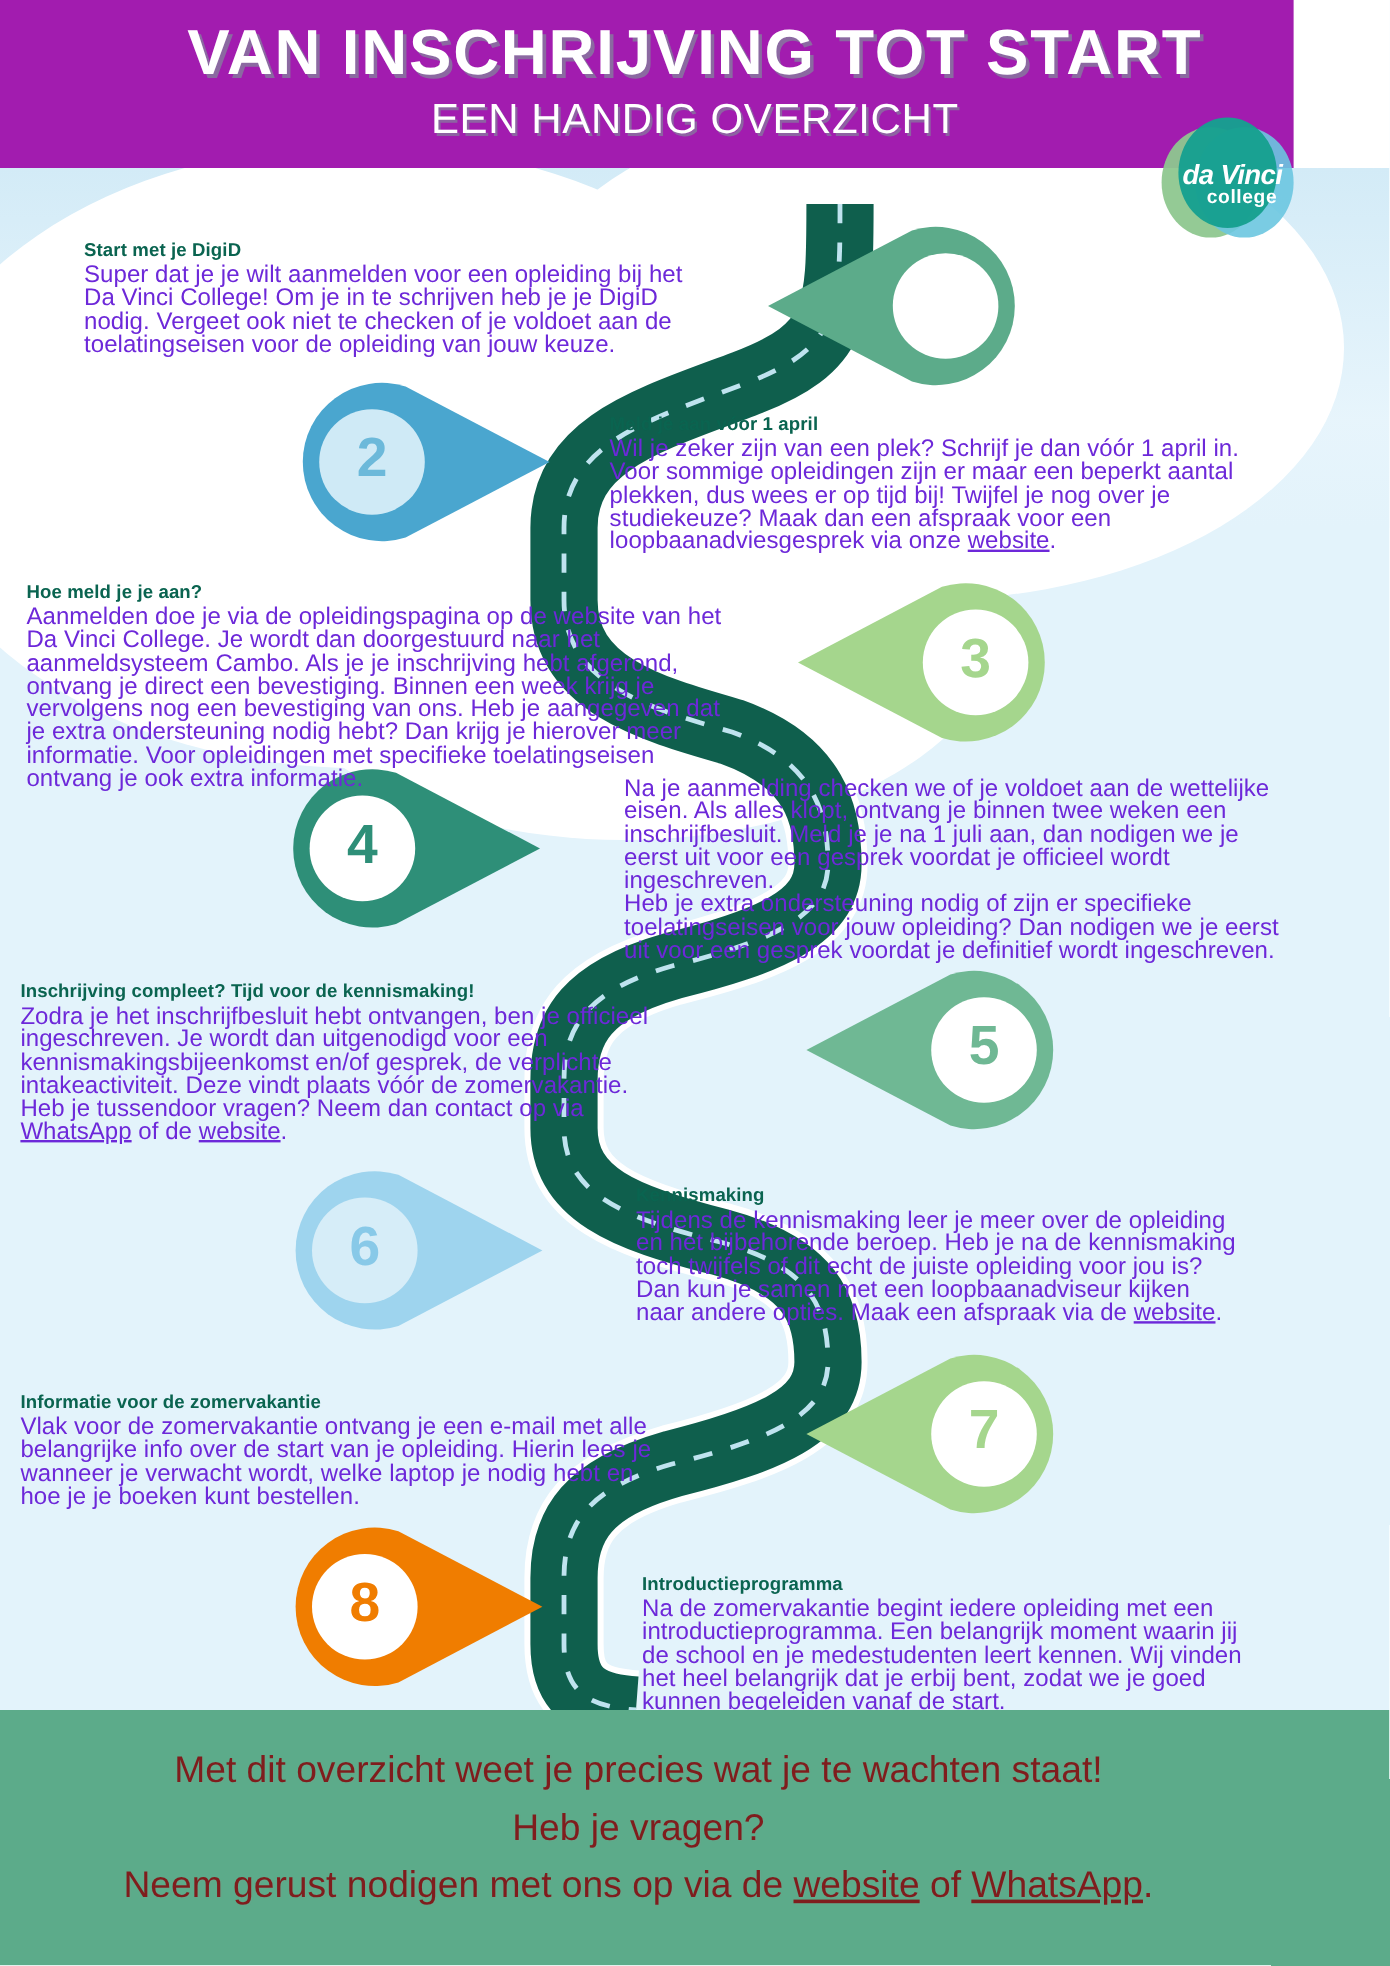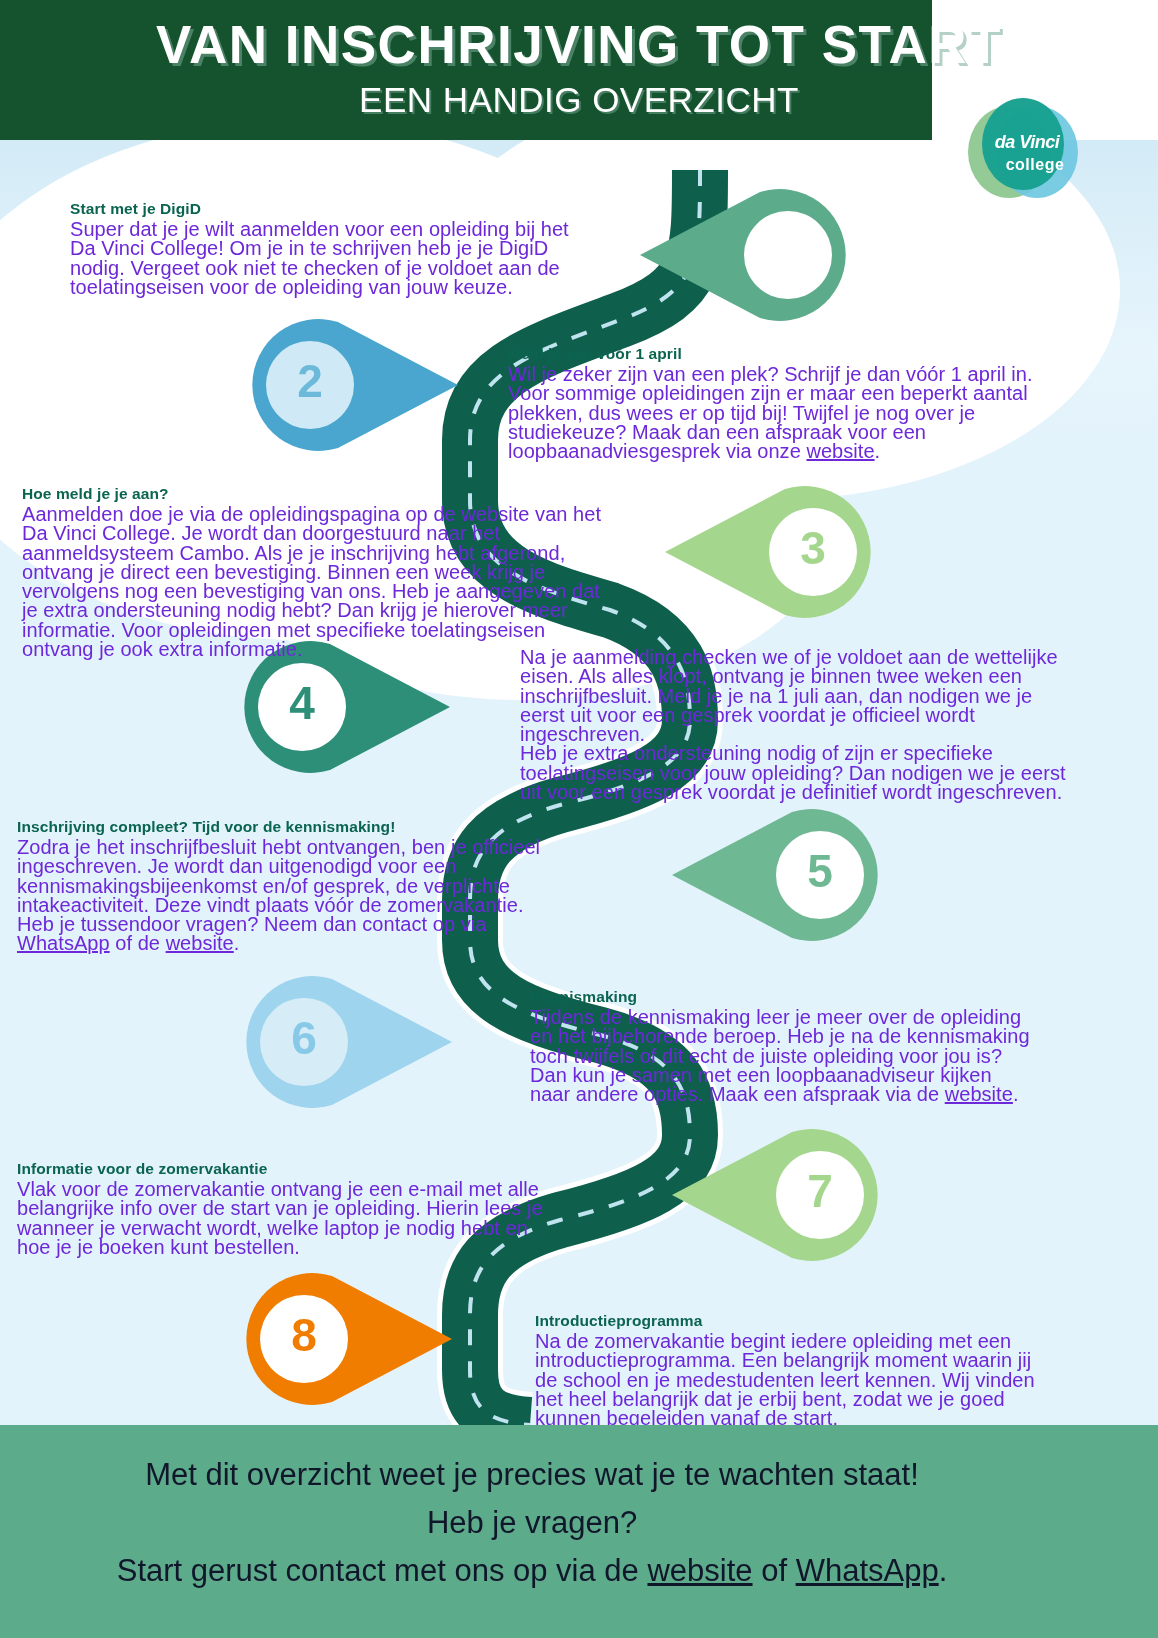--- a/index.html
+++ b/index.html
@@ -12,22 +12,22 @@
   #page {
     position: relative;
     width: 1158px; height: 1638px;
     background: #ffffff;
     overflow: hidden;
   }
 
   
   .header {
     position: absolute; left: 0; top: 0;
-    width: 932px; height: 140px;
-    background: #14532d;
+    width: 1078px; height: 140px;
+    background: #a21caf;
     z-index: 30;
   }
   .header-title {
     position: absolute; left: 0; top: 14px; width: 1158px;
     text-align: center;
     font-size: 53px; font-weight: bold;
     letter-spacing: 1.5px;
     color: #ffffff;
     text-shadow: 3px 3px 0 rgba(120,170,150,0.55);
     font-family: "Liberation Sans", sans-serif;
@@ -45,21 +45,21 @@
   .logo {
     position: absolute; left: 968px; top: 98px;
     width: 110px; height: 110px; z-index: 40;
   }
   .logo .c { position: absolute; border-radius: 50%; }
   .logo .c-green { left: 0; top: 8px; width: 82px; height: 92px; background: #8ec78f; opacity: .95; }
   .logo .c-blue  { left: 28px; top: 8px; width: 82px; height: 92px; background: #6cc6e0; opacity: .9; }
   .logo .c-teal  { left: 14px; top: 0px; width: 82px; height: 92px; background: #17a090; opacity: .97; }
   .logo-da {
     position: absolute; left: 14px; top: 34px; width: 90px;
-    text-align: center; color: #fff; font-size: 18px; font-weight: bold;
+    text-align: center; color: #fff; font-size: 23px; font-weight: bold;
     font-style: italic; letter-spacing: -0.5px;
   }
   .logo-col {
     position: absolute; left: 22px; top: 58px; width: 90px;
     text-align: center; color: #fff; font-size: 16px; font-weight: bold;
     letter-spacing: .5px;
   }
 
   
   .body-bg {
@@ -110,21 +110,21 @@
   .tb p .lnk { text-decoration: underline; }
 
   
   .footer {
     position: absolute; left: 0; top: 1425px;
     width: 1158px; height: 213px;
     background: #5cab8a; z-index: 30;
   }
   .footer-lines {
     position: absolute; left: 0; top: 26px; width: 1064px;
-    text-align: center; color: #0f172a;
+    text-align: center; color: #7f1d1d;
     font-size: 31px; line-height: 48px;
     text-shadow: 1px 1px 0 rgba(110,165,140,0.45);
   }
   .footer-lines .lnk { text-decoration: underline; }
 </style>
 </head>
 <body>
 
 <div id="page">
 
@@ -299,17 +299,17 @@
     <div class="c c-blue"></div>
     <div class="c c-teal"></div>
     <div class="logo-da">da Vinci</div>
     <div class="logo-col">college</div>
   </div>
 
   <div class="footer">
     <div class="footer-lines">
       <div>Met dit overzicht weet je precies wat je te wachten staat!</div>
       <div>Heb je vragen?</div>
-      <div><span>Start gerust contact met ons op via de </span><span class="lnk">website</span><span> of </span><span class="lnk">WhatsApp</span><span>.</span></div>
+      <div><span>Neem gerust nodigen met ons op via de </span><span class="lnk">website</span><span> of </span><span class="lnk">WhatsApp</span><span>.</span></div>
     </div>
   </div>
 
 </div>
 
 </body></html>

